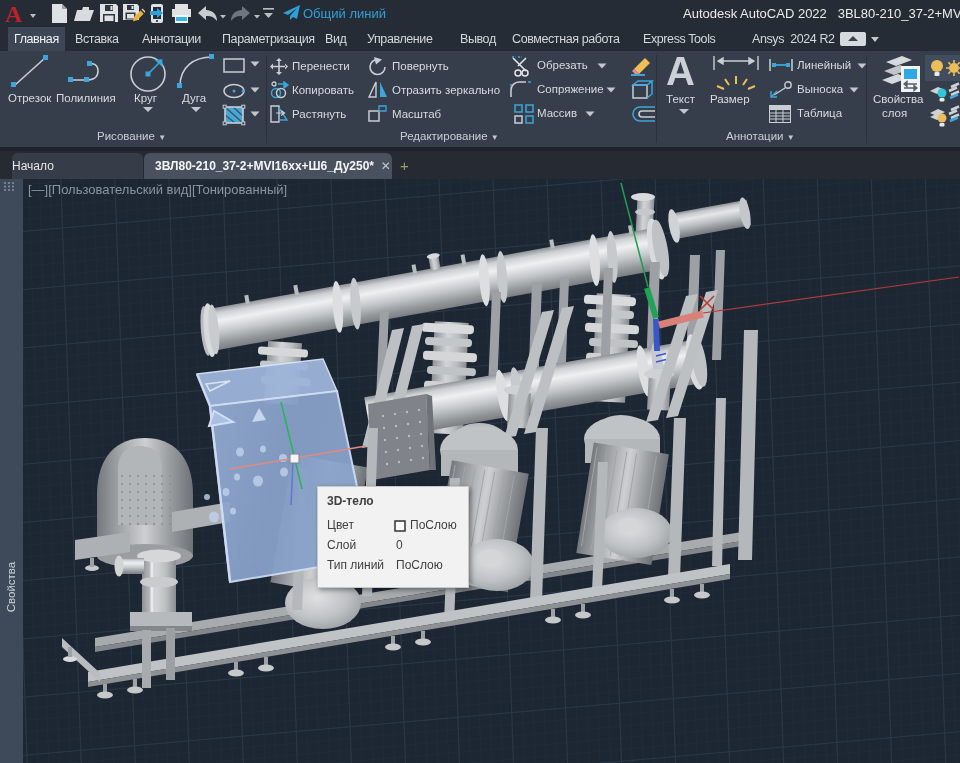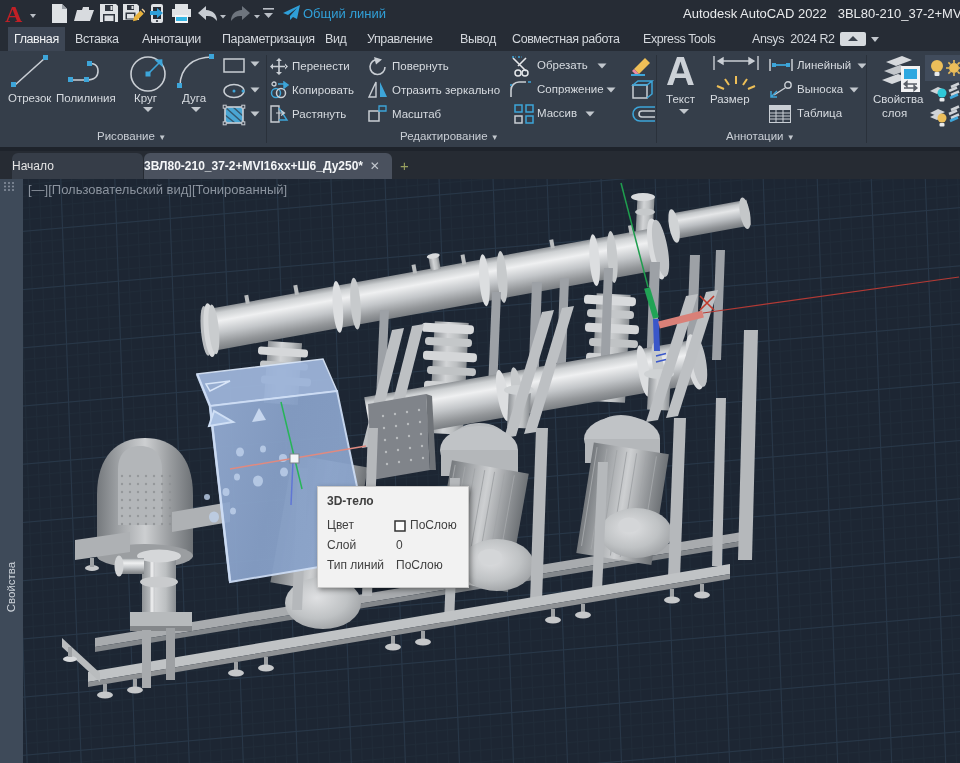--- a/index.html
+++ b/index.html
@@ -325,21 +325,21 @@
         <circle cx="13" cy="9" r="4.5" fill="#ecbe5a"></circle>
         <rect x="10.5" y="14" width="5" height="3.5" rx="1" fill="#e8eaec"></rect>
         <path d="M22 1 l8 -3.5 M20 5 l8 -3.5 M22 9 l8 -3.5" stroke="#cfd3d7" stroke-width="2.5"></path>
         <path d="M21 12 l8 -3.5" stroke="#3da5d9" stroke-width="2.5"></path>
       </g>
     </svg>
   </div>
   <div class="abs" id="strip"></div>
   <div class="abs" id="filetabs">
     <div class="ftab" style="left:12px;width:131px;background:#363d48;color:#e5e5e5;">Начало</div>
-    <div class="ftab" style="left:144px;width:248px;background:#4a515e;color:#f4f6f8;font-weight:bold;padding-left:0">3ВЛ80-210_37-2+MVI16хх+Ш6_Ду250*<span style="font-weight:normal;color:#c3c8cf">&nbsp; ✕</span></div>
+    <div class="ftab" style="left:144px;width:248px;background:#4a515e;color:#f4f6f8;font-weight:bold;padding-left:11px">3ВЛ80-210_37-2+MVI16хх+Ш6_Ду250*<span style="font-weight:normal;color:#c3c8cf">&nbsp; ✕</span></div>
     <div class="abs" style="left:396px;top:7px;width:17px;height:16px;border-radius:3px;color:#99a05f;font-size:15px;line-height:15px;text-align:center">+</div>
   </div>
   <div class="abs" id="canvas">
   <svg width="937" height="584" viewBox="23 179 937 584">
     <defs>
       <linearGradient id="gPipe" x1="0" y1="0" x2="0" y2="1">
         <stop offset="0" stop-color="#8e9296"></stop>
             <stop offset="0.13" stop-color="#cdd0d2"></stop>
         <stop offset="0.32" stop-color="#eff0f1"></stop>
             <stop offset="0.6" stop-color="#c3c6c9"></stop>

